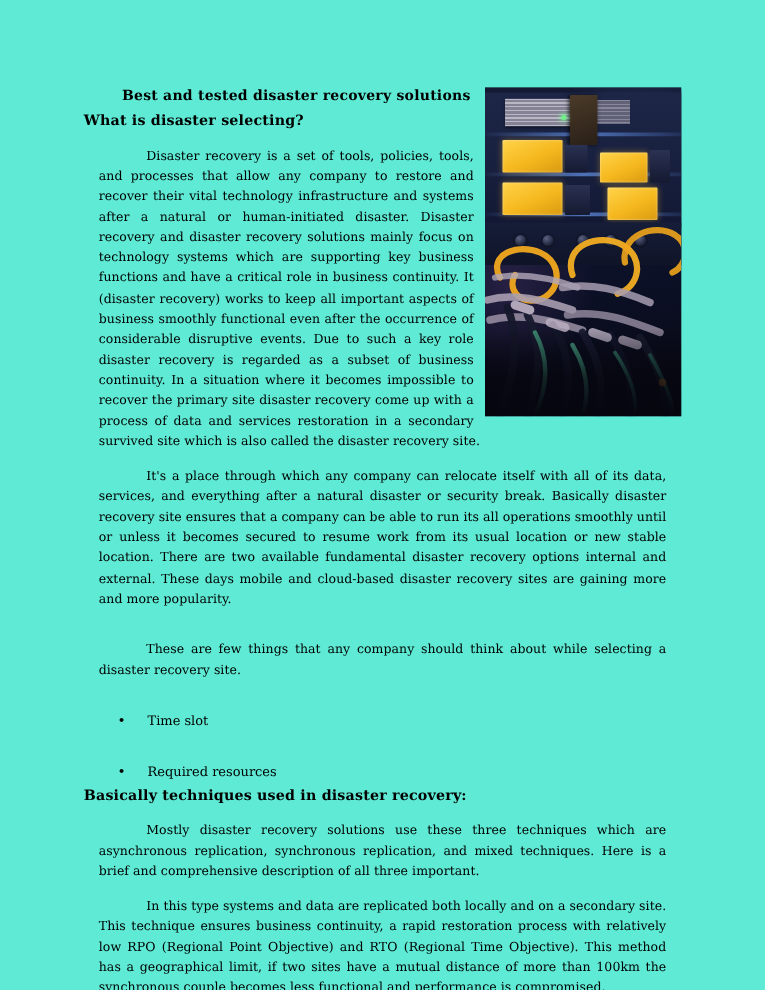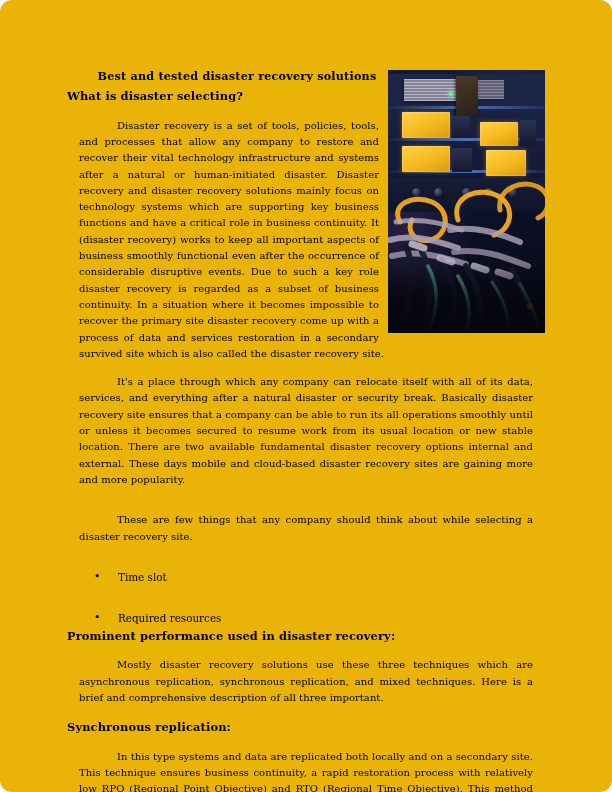--- a/index.html
+++ b/index.html
@@ -8,23 +8,22 @@
     background: #ffffff;
   }
   body {
     font-family: "DejaVu Serif", "Liberation Serif", serif;
     color: #000000;
   }
   .page {
     position: relative;
     width: 612px;
     height: 792px;
-    background: #eab308;
+    background: #5eead4;
     overflow: hidden;
-    border-radius: 12px;
   }
   .content {
     position: absolute;
     left: 67px;
     top: 68px;
     width: 478px;
   }
   .doc-title {
     font-size: 11.2px;
     font-weight: bold;
@@ -250,20 +249,19 @@
 
     <div class="clearer"></div>
 
     <p class="body-par indent">These are few things that any company should think about while selecting a disaster recovery site.</p>
 
     <ul class="bullets">
       <li>Time slot</li>
       <li>Required resources</li>
     </ul>
 
-    <h2 class="heading">Prominent performance used in disaster recovery:</h2>
+    <h2 class="heading">Basically techniques used in disaster recovery:</h2>
     <p class="body-par indent">Mostly disaster recovery solutions use these three techniques which are asynchronous replication, synchronous replication, and mixed techniques. Here is a brief and comprehensive description of all three important.</p>
 
-    <h2 class="heading">Synchronous replication:</h2>
     <p class="body-par indent">In this type systems and data are replicated both locally and on a secondary site. This technique ensures business continuity, a rapid restoration process with relatively low RPO (Regional Point Objective) and RTO (Regional Time Objective). This method has a geographical limit, if two sites have a mutual distance of more than 100km the synchronous couple becomes less functional and performance is compromised.</p>
 
   </div>
 </div>
 
 </body></html>

